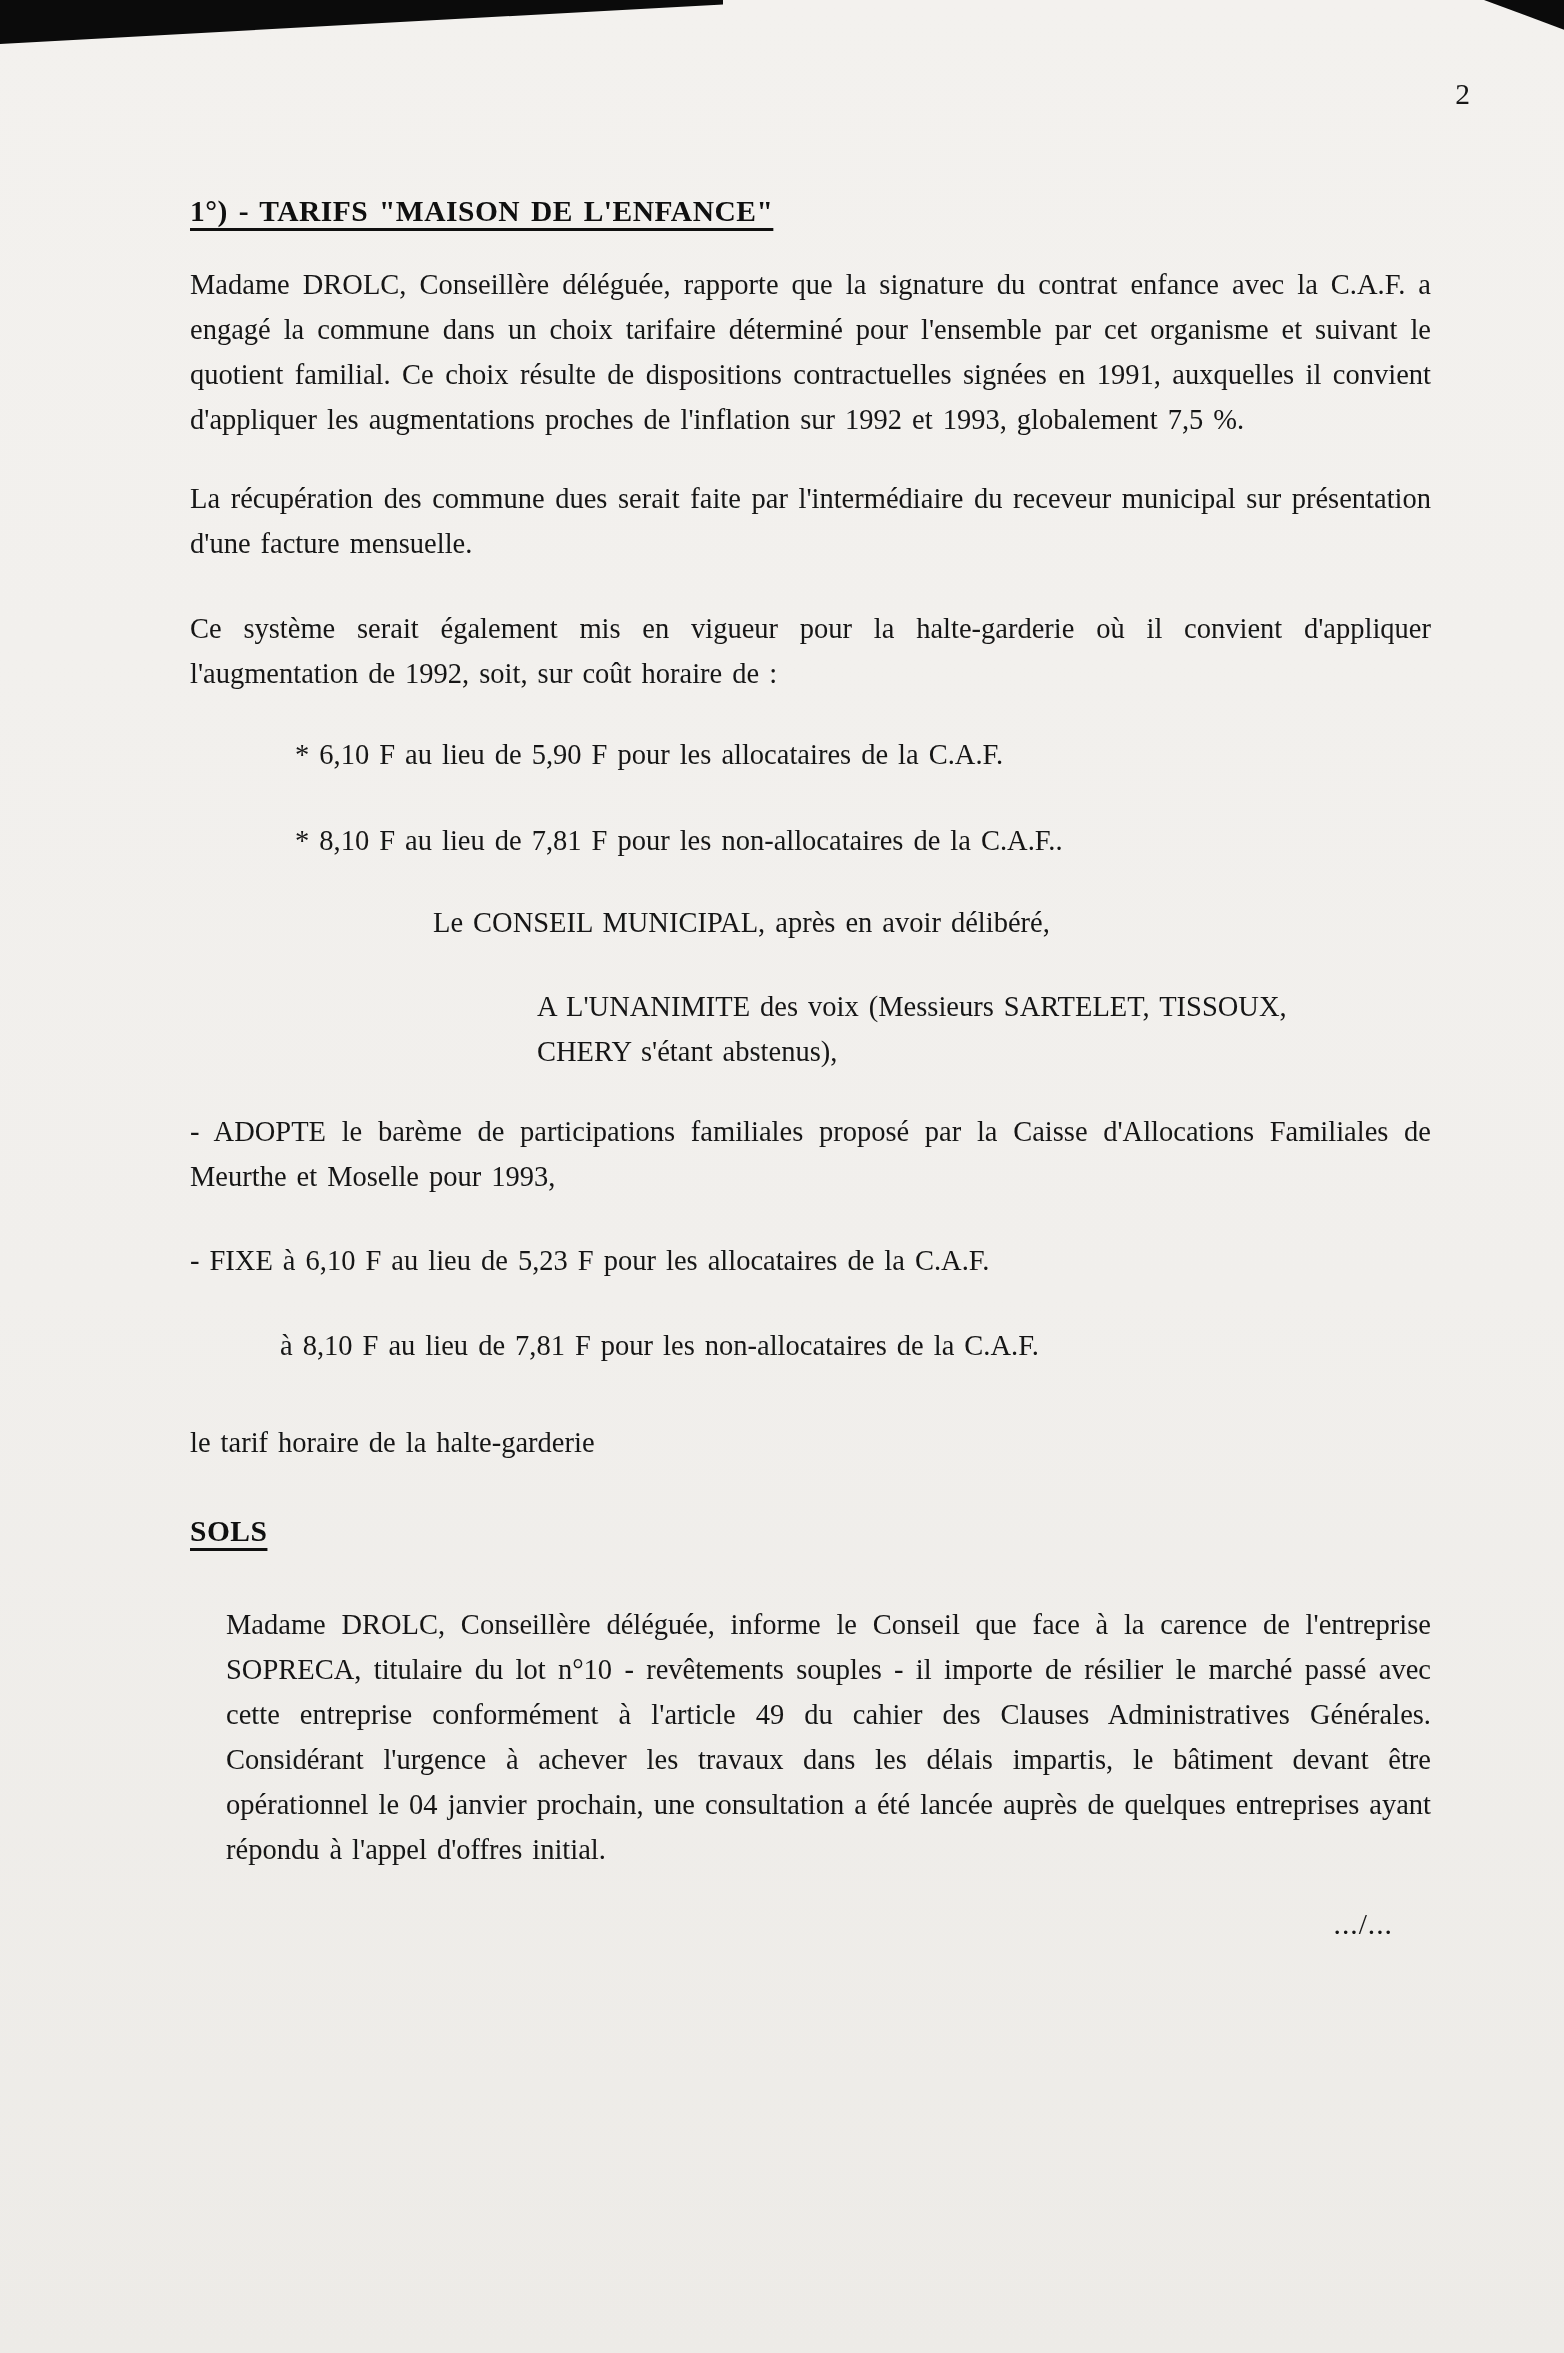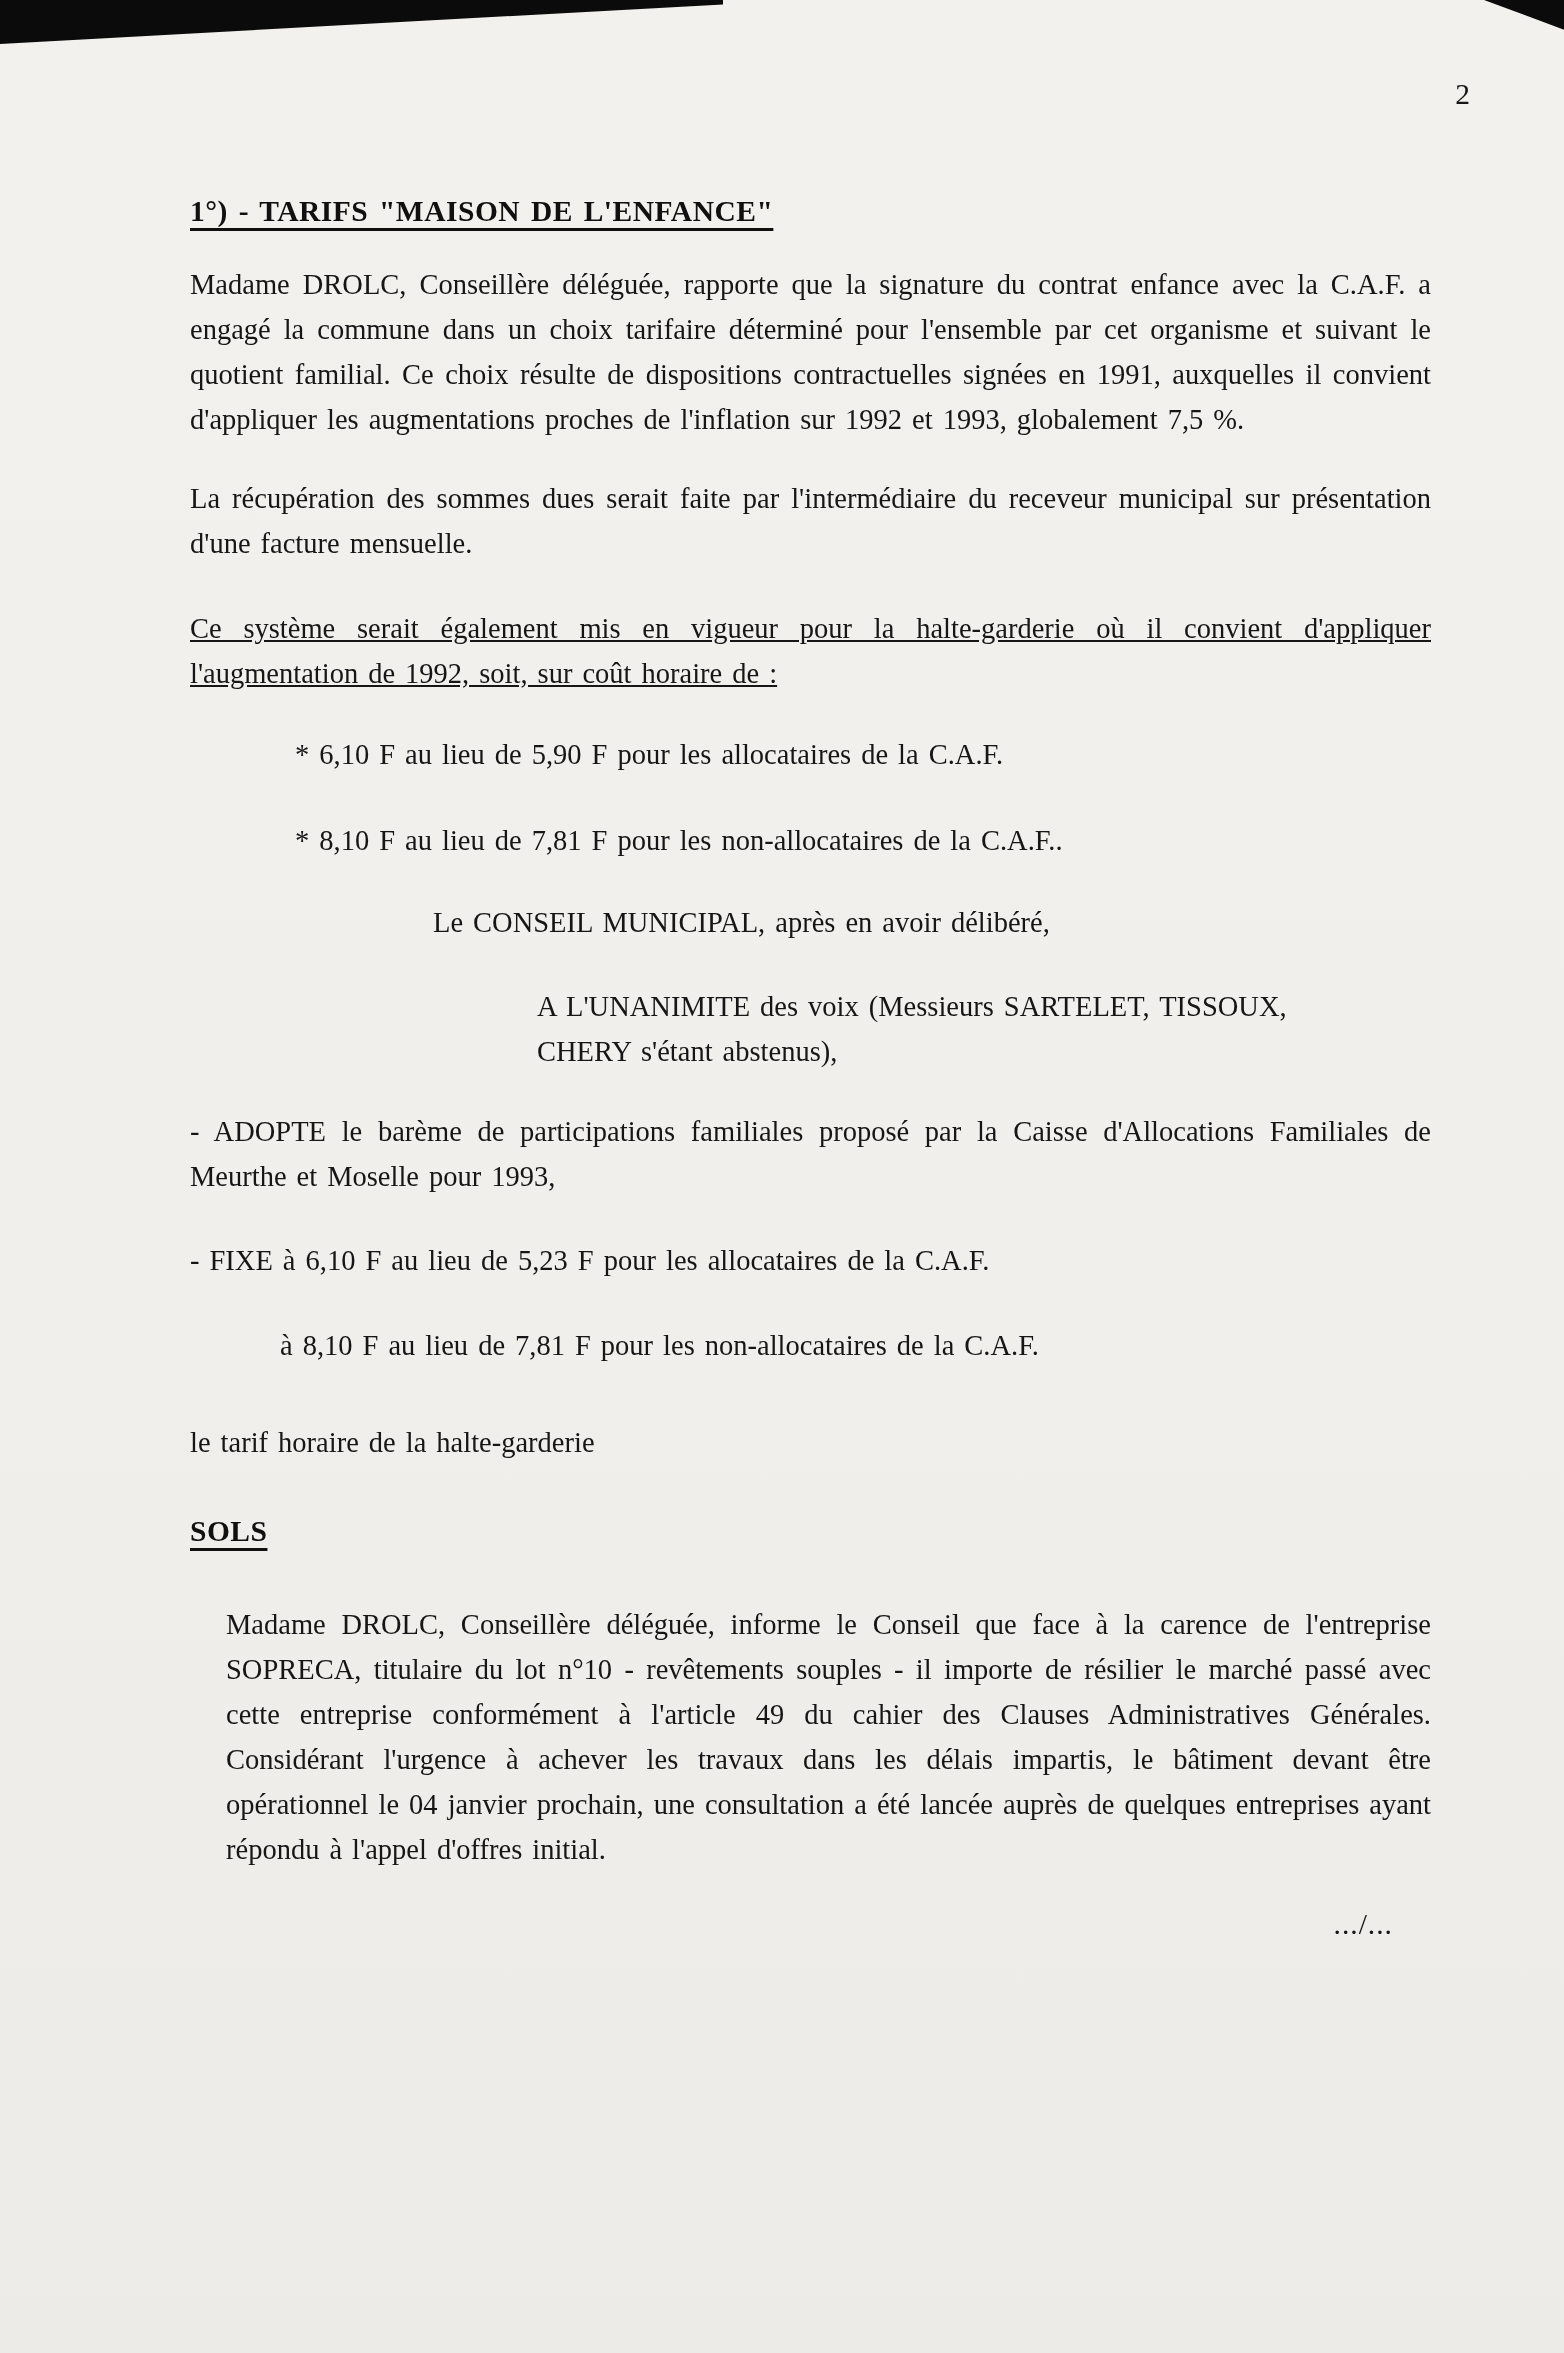--- a/index.html
+++ b/index.html
@@ -42,21 +42,21 @@
   .h2-line1{
     display:block;
     text-align:justify;
     text-align-last:justify;
   }
   .h2-line2{display:block;}
   p{margin:0;text-align:justify;}
   .m-intro{margin-top:28px;}
   .m-famille{margin-top:28.5px;}
   .m-recup{margin-top:34px;}
-  .m-systeme{margin-top:40px;text-decoration:underline;}
+  .m-systeme{margin-top:40px;}
   .bullet{margin-top:36px;margin-left:105px;text-align:left;}
   .bullet.second{margin-top:41px;}
   .conseil{margin-top:37px;margin-left:243px;text-align:left;}
   .unanimite{margin-top:39px;margin-left:347px;text-align:left;}
   .adopte{margin-top:35px;}
   .fixe{margin-top:39px;text-align:left;}
   .fixe2{margin-top:40px;margin-left:90px;text-align:left;}
   .tarif{margin-top:52px;text-align:left;}
   .precise{margin-top:37px;text-align:left;}
   .heading2{margin-top:45px;}
@@ -80,21 +80,21 @@
 
   <div class="page-number">2</div>
 
   <div class="content">
 
     <span class="doc-heading heading1">1°) - TARIFS "MAISON DE L'ENFANCE"</span>
 
     <p class="m-intro">Madame DROLC, Conseillère déléguée, rapporte que la signature du contrat enfance avec la C.A.F. a engagé la commune dans un choix tarifaire déterminé pour l'ensemble par cet organisme et suivant le quotient familial. Ce choix résulte de dispositions contractuelles signées en 1991, auxquelles il convient d'appliquer les augmentations proches de l'inflation sur 1992 et 1993, globalement 7,5 %.</p>
 
 
-    <p class="m-recup">La récupération des sommes dues serait faite par l'intermédiaire du receveur municipal sur présentation d'une facture mensuelle.</p>
+    <p class="m-recup">La récupération des commune dues serait faite par l'intermédiaire du receveur municipal sur présentation d'une facture mensuelle.</p>
 
     <p class="m-systeme">Ce système serait également mis en vigueur pour la halte-garderie où il convient d'appliquer l'augmentation de 1992, soit, sur coût horaire de :</p>
 
     <p class="bullet">* 6,10 F au lieu de 5,90 F pour les allocataires de la C.A.F.</p>
 
     <p class="bullet second">* 8,10 F au lieu de 7,81 F pour les non-allocataires de la C.A.F..</p>
 
     <p class="conseil">Le CONSEIL MUNICIPAL, après en avoir délibéré,</p>
 
     <p class="unanimite"><span>A L'UNANIMITE des voix (Messieurs SARTELET, TISSOUX,</span><br><span>CHERY s'étant abstenus),</span></p>

